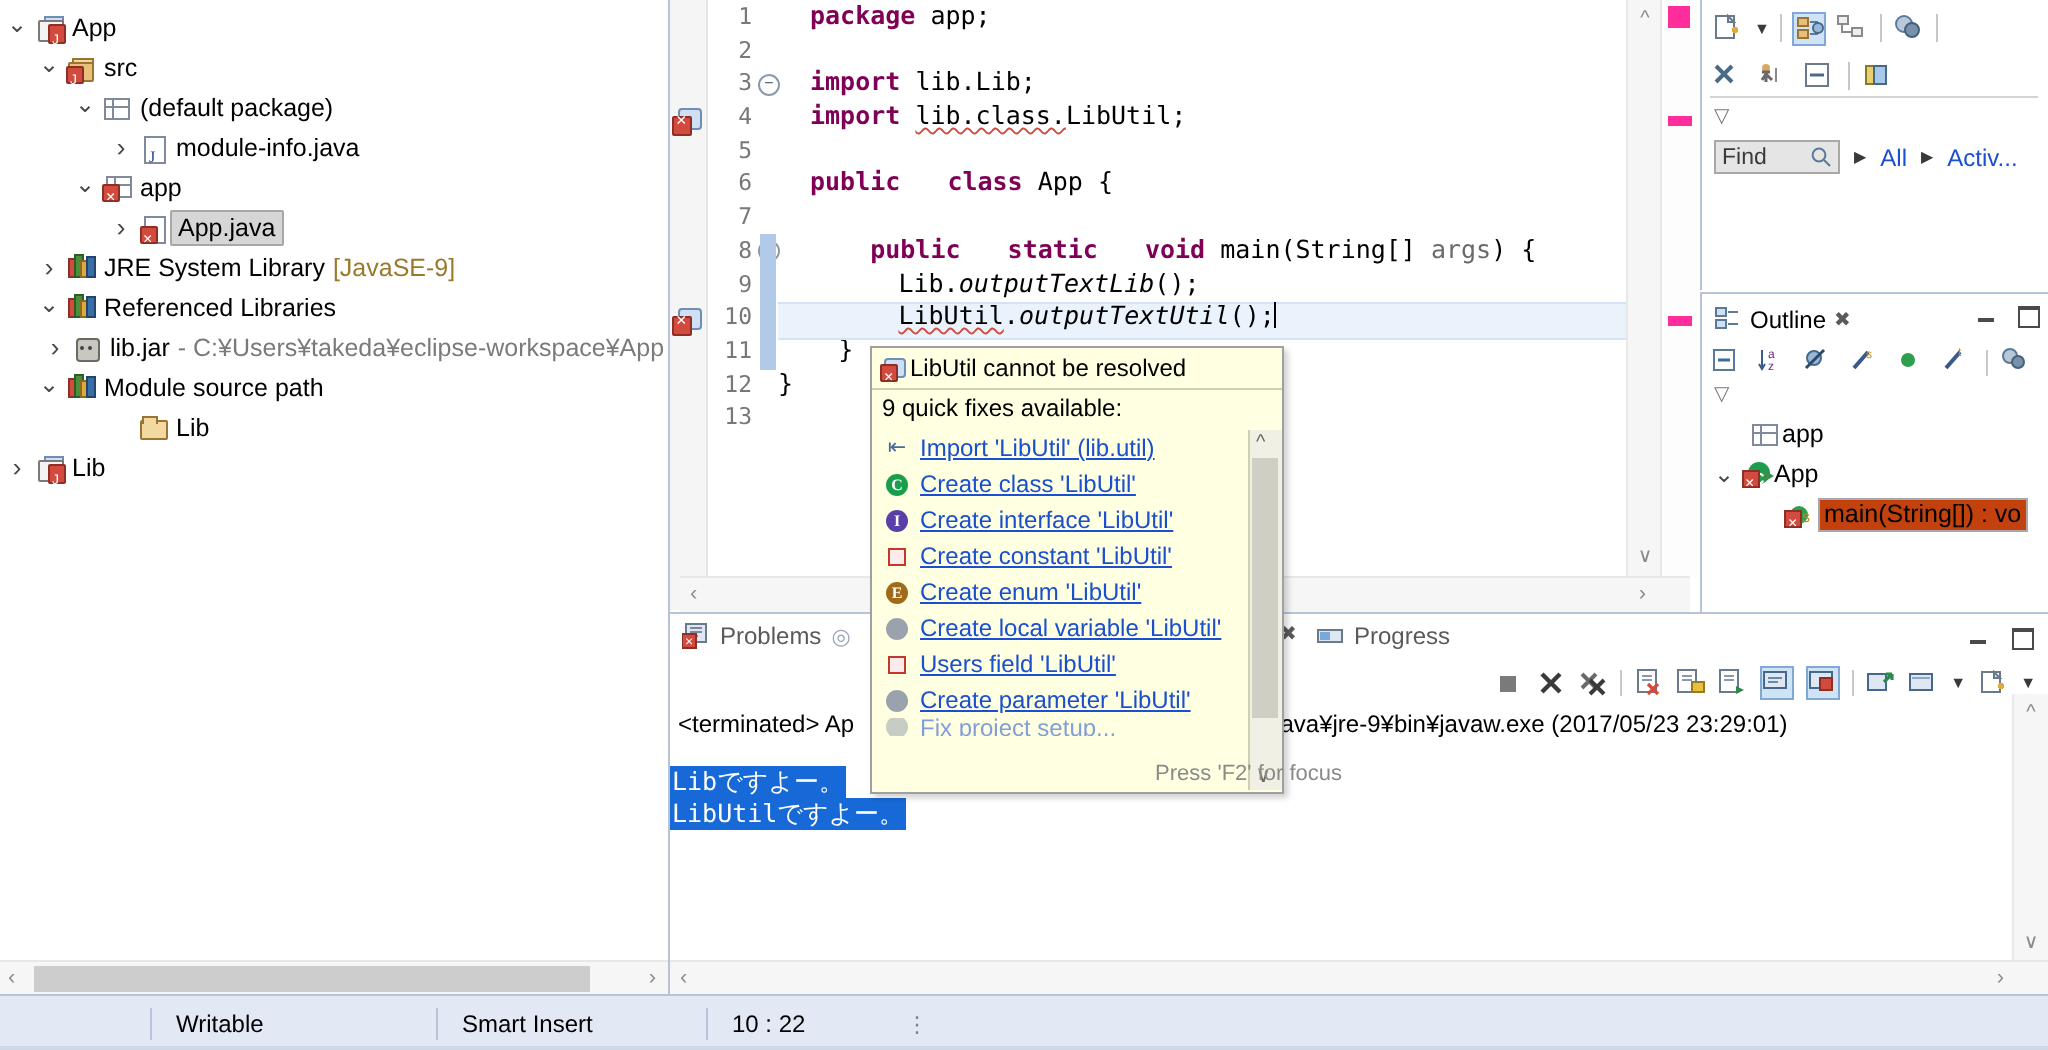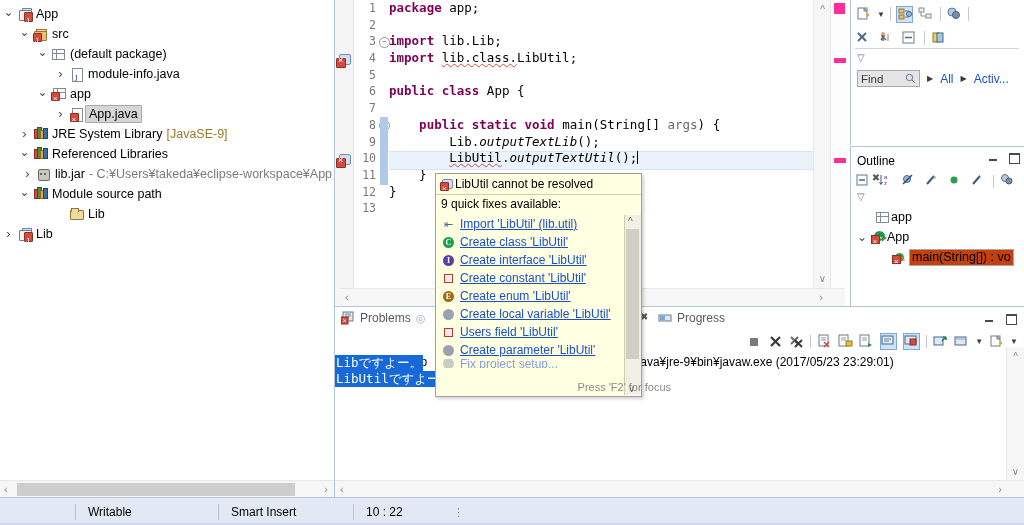--- a/index.html
+++ b/index.html
@@ -114,21 +114,21 @@
     text-align: right; color: #787878;
     font-family: "DejaVu Sans Mono", monospace; font-size: 11.5px;
   }
   #foldcol { left: 44px; top:0; width: 10px; height: 305px; }
   #codearea {
     left: 54px; top: 0; right: 0; height: 288px;
     font-family: "DejaVu Sans Mono", monospace;
     font-size: 12.5px;
   }
   .cline { height: 16.7px; line-height: 16.7px; white-space: pre; }
-  .kw { color: #7f0055; font-weight: bold; }
+  .kw { color: #7f0055; font-weight: bold; margin-left: 16px; }
   .it { font-style: italic; color: #000; }
   .param { color: #6a6a6a; }
   .err-underline {
     text-decoration: underline;
     text-decoration-style: wavy;
     text-decoration-color: #d24b3e;
     text-decoration-thickness: 1px;
   }
   .cur-line-hl {
     position: absolute; left: 0; right: 0; height: 17px;
@@ -217,21 +217,21 @@
   .tbi.active { background:#cfe3f7; border:1px solid #7fa8d4; box-sizing:border-box; }
 
   
   #outline {
     left: 850px; top: 146px; width: 174px; height: 351px;
     background: #fff; border-left:1px solid #b5c4d8; border-top:1px solid #b5c4d8;
   }
   #ol-tabbar { left:0; top:0; width:174px; height:22px; }
   #ol-tab {
     left:2px; top:3px; height:19px; display:flex; align-items:center; gap:4px;
-    padding:0 4px; font-size:12px;flex-direction:column;
+    padding:0 4px; font-size:12px;
   }
   .tab-close { color:#5a5a5a; font-size:10px; }
   #ol-winbtns { position:absolute; right:6px; top:5px; display:flex; gap:9px; }
   .winbtn { width:11px; height:11px; position:relative; }
   .winbtn.min::after { content:""; position:absolute; left:1px; bottom:2px; width:8px; height:2px; background:#4a4a4a;}
   .winbtn.max::after { content:""; position:absolute; left:1px; top:1px; width:9px; height:8px; border:1px solid #4a4a4a; border-top-width:2px;}
   #ol-toolbar { left:4px; top:24px; height:20px; display:flex; align-items:center; gap:6px;}
   #ol-collapse { left:6px; top:44px; color:#7a7a7a; font-size:10px;}
   #ol-tree { left:0; top:60px; width:174px; }
   .ol-row { height:20px; line-height:20px; display:flex; align-items:center; font-size:12.5px; white-space:nowrap;}
@@ -255,21 +255,21 @@
   
   #bottom {
     left: 335px; top: 306px; width: 689px; height: 191px;
     background: #fff; border-top:1px solid #b5c4d8;
   }
   #bp-tabs { left:0; top:0; width:689px; height:24px; }
   .bp-tab { position:absolute; top:4px; display:flex; align-items:center; gap:5px; font-size:12px; color:#5a5a5a; }
   #bp-winbtns { position:absolute; right:8px; top:6px; display:flex; gap:10px; }
   #bp-toolbar { position:absolute; right:6px; top:26px; display:flex; align-items:center; gap:6px; }
   #console-line { position:absolute; left:4px; top:48px; font-size:12px; white-space:nowrap; }
-  #console-body { position:absolute; left:0; top:48px; width:672px; height:110px; font-family:"DejaVu Sans Mono", monospace; font-size:12.5px; }
+  #console-body { position:absolute; left:0; top:76px; width:672px; height:110px; font-family:"DejaVu Sans Mono", monospace; font-size:12.5px; }
   .con-sel { background:#1669d6; color:#ffffff; display:inline-block; padding:0 1px; }
   #bp-vscroll { position:absolute; right:0; top:40px; width:17px; height:134px; background:#f6f6f6; border-left:1px solid #e8e8e8;}
   #bp-hscroll { position:absolute; left:0; bottom:0; width:689px; height:17px; background:#f6f6f6; border-top:1px solid #e8e8e8;}
 
   .tb-ic { width:15px; height:15px; position:relative; display:inline-block; }
 
   
   #pkg-hscroll { left:0; top:480px; width:334px; height:17px; background:#f6f6f6; border-top:1px solid #e8e8e8; }
   .hthumb { position:absolute; top:2px; height:13px; background:#cdcdcd; }
 

